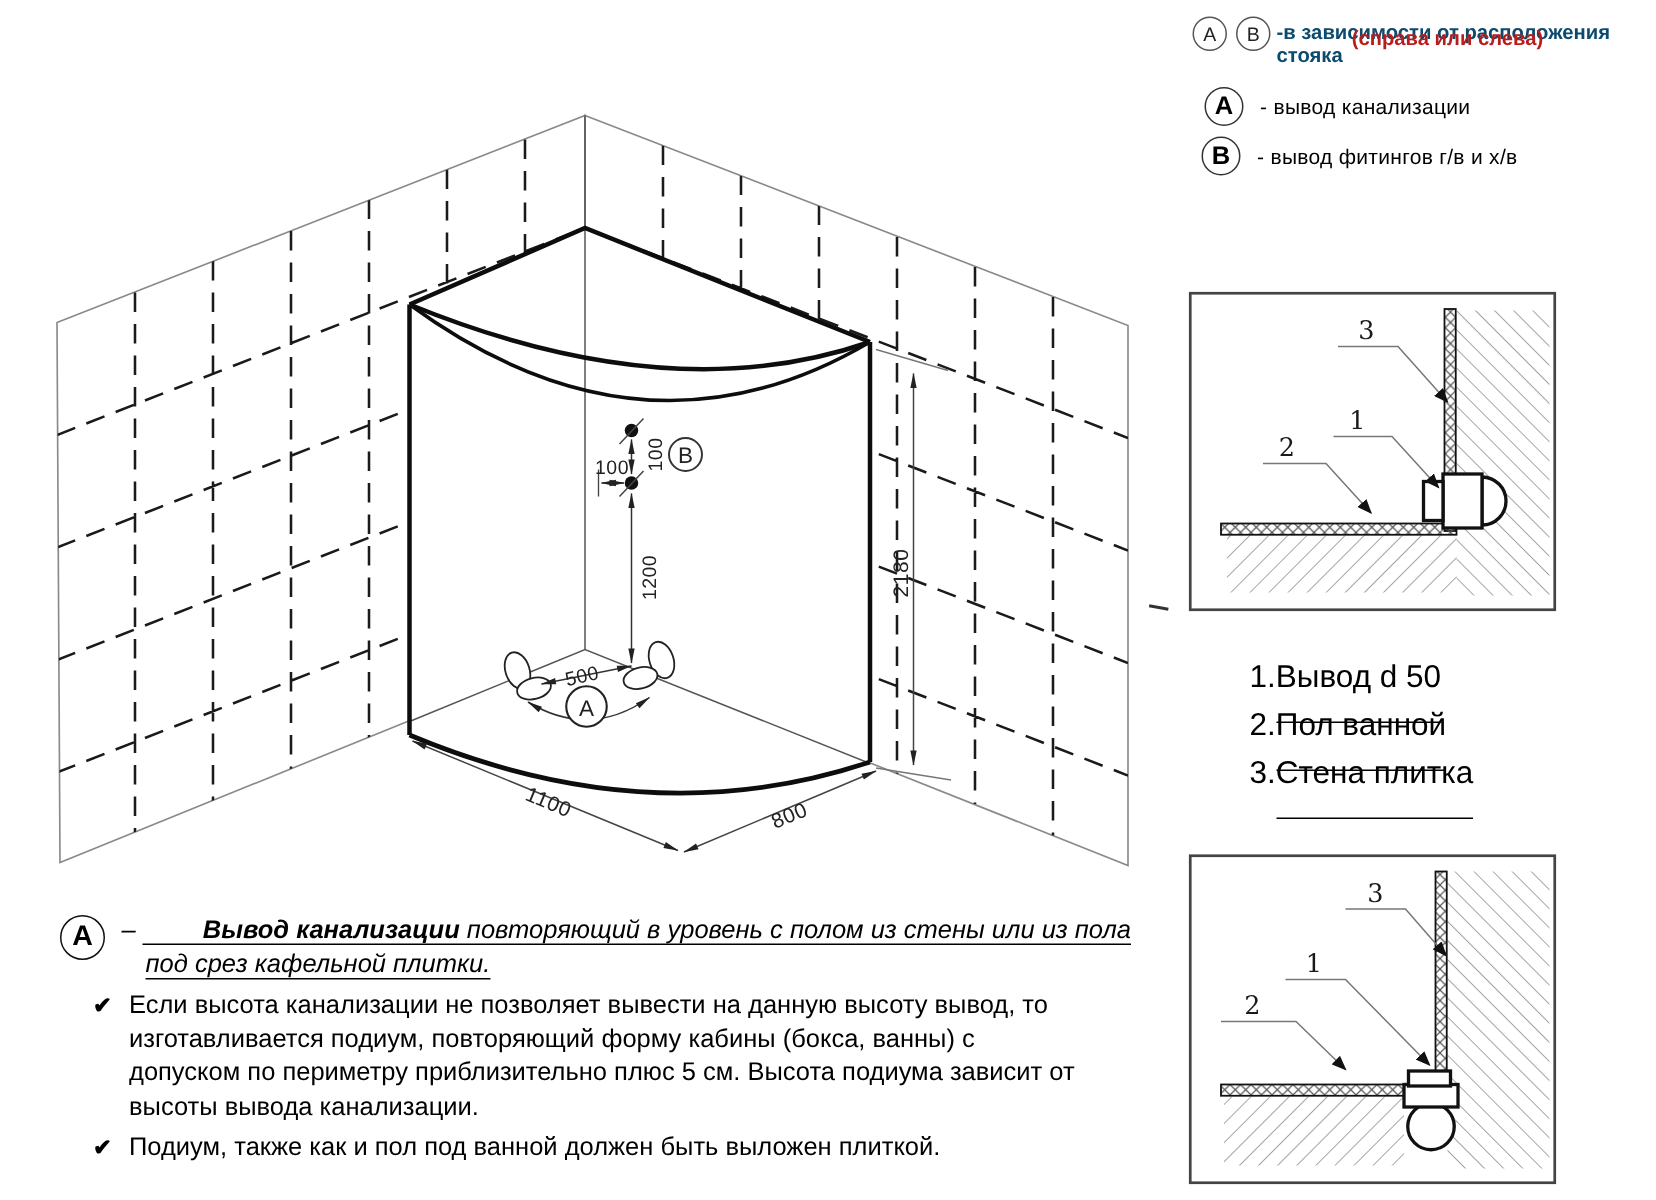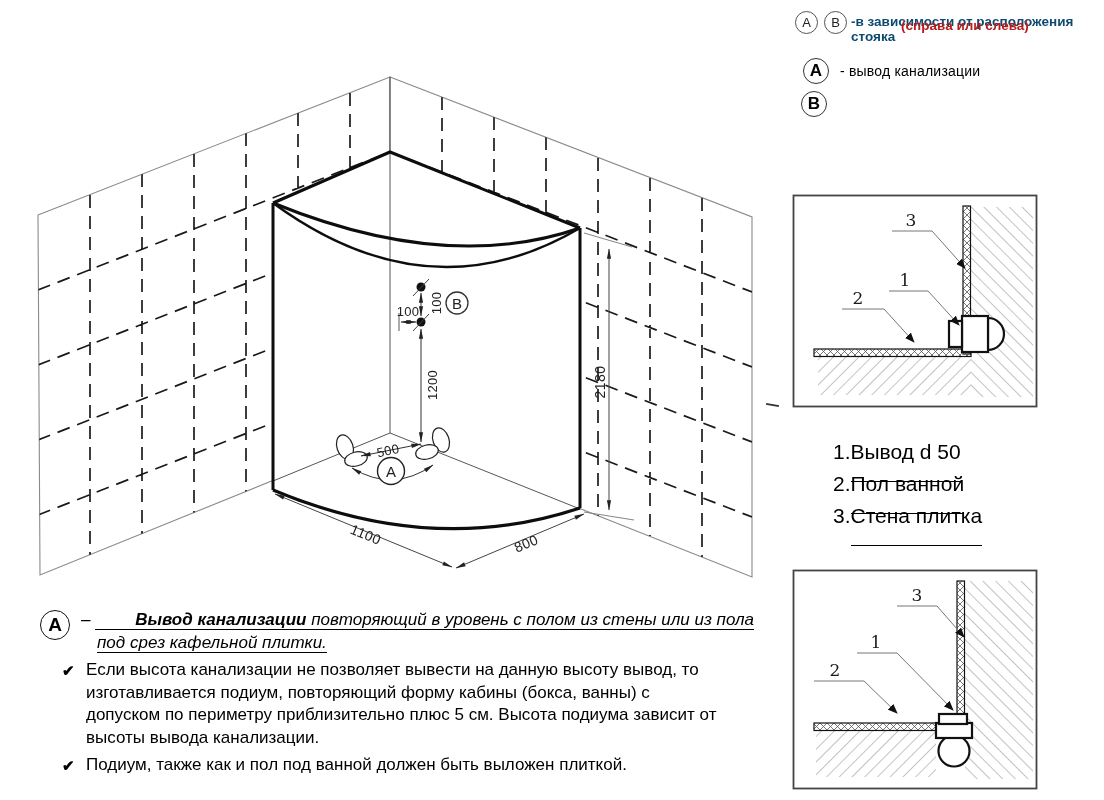--- a/index.html
+++ b/index.html
@@ -139,20 +139,21 @@
     <div class="big-item" style="left:803px;top:58px;">
       <div class="big-circle">
           <span>A</span>
         </div>
       <div class="big-label">- вывод канализации</div>
     </div>
     <div class="big-item" style="left:801px;top:91px;">
       <div class="big-circle">
           <span>B</span>
         </div>
+      <div class="big-label">- вывод фитингов г/в и х/в</div>
     </div>
   </div>
 
   <svg class="detail-top" width="246" height="215" viewBox="0 0 246 215">
     <defs>
       <pattern id="hB" width="9" height="9" patternUnits="userSpaceOnUse" patternTransform="rotate(-45)">
         <line x1="0" y1="0" x2="0" y2="9" stroke="#888" stroke-width="1"></line>
       </pattern>
       <pattern id="hF" width="9" height="9" patternUnits="userSpaceOnUse" patternTransform="rotate(45)">
         <line x1="0" y1="0" x2="0" y2="9" stroke="#888" stroke-width="1"></line>

